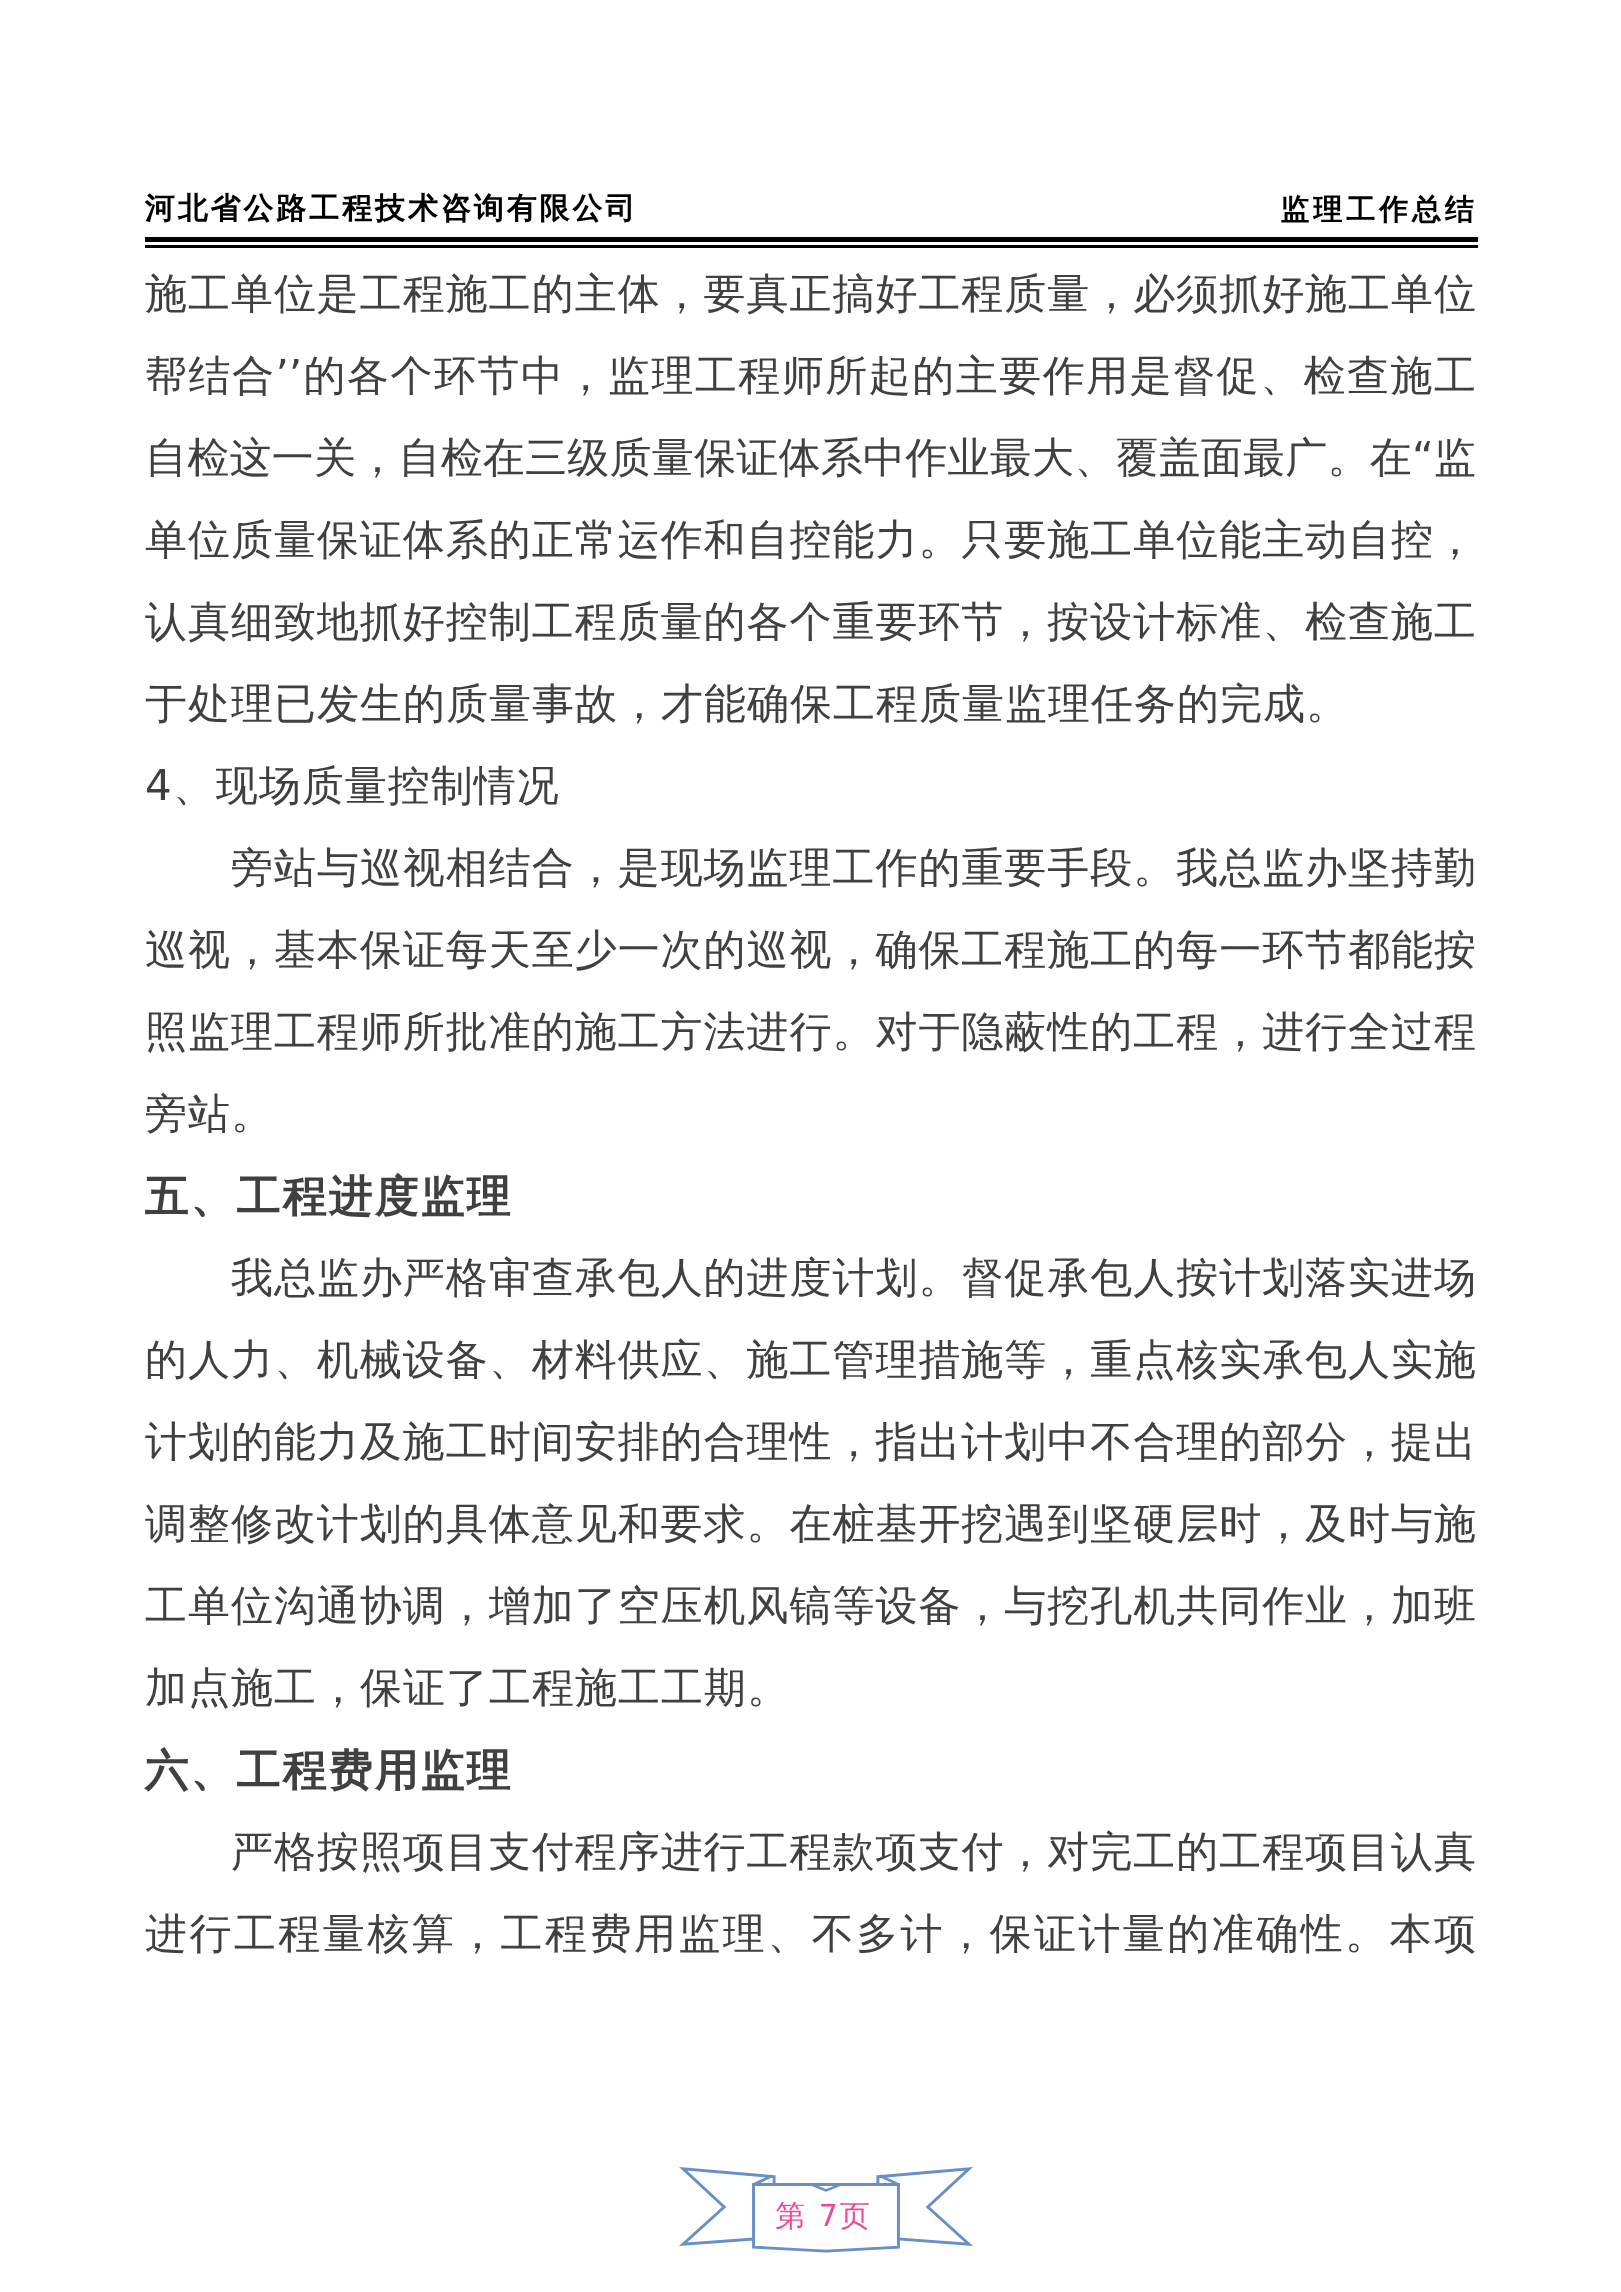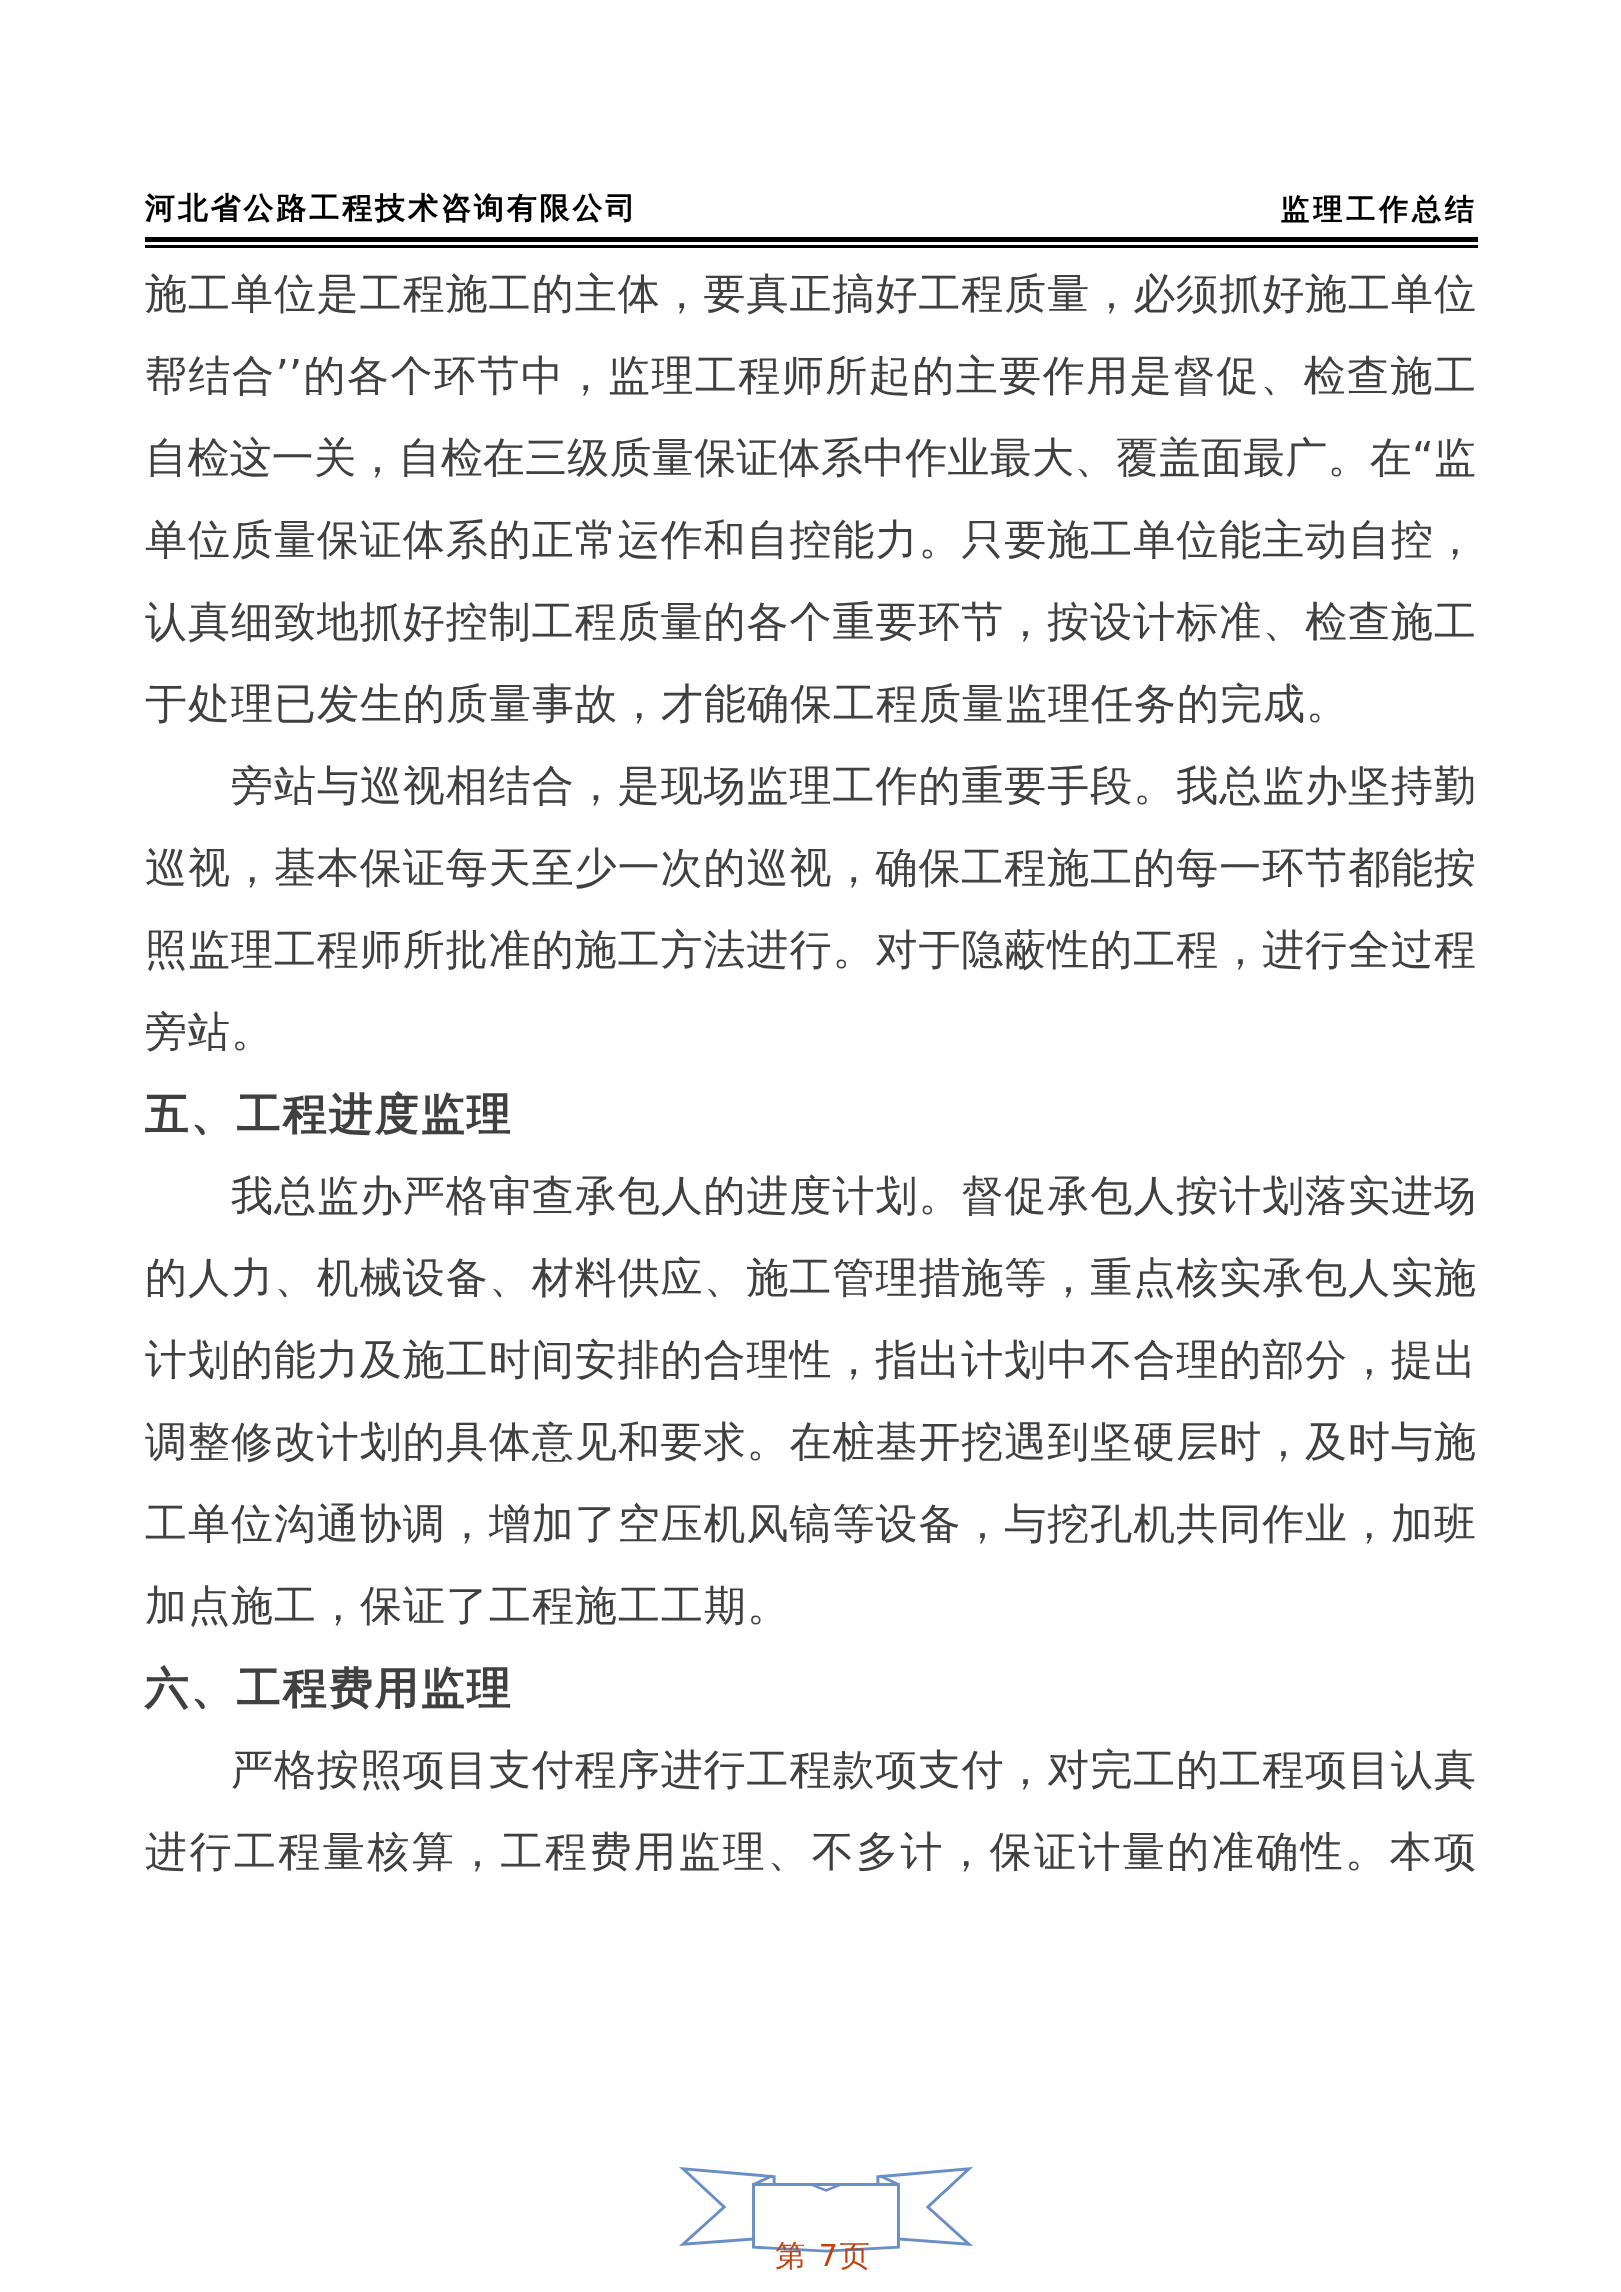--- a/index.html
+++ b/index.html
@@ -72,20 +72,21 @@
   <div class="hdr-rule r1" style="background: rgb(0, 0, 0);"></div>
   <div class="hdr-rule r2" style="background: rgb(0, 0, 0);"></div>
 
   <div id="body-lines">
       <div class="bline fill">施工单位是工程施工的主体，要真正搞好工程质量，必须抓好施工单位</div>
       <div class="bline fill">帮结合’’的各个环节中，监理工程师所起的主要作用是督促、检查施工</div>
       <div class="bline fill">自检这一关，自检在三级质量保证体系中作业最大、覆盖面最广。在“监</div>
       <div class="bline fill">单位质量保证体系的正常运作和自控能力。只要施工单位能主动自控，</div>
       <div class="bline fill">认真细致地抓好控制工程质量的各个重要环节，按设计标准、检查施工</div>
       <div class="bline">于处理已发生的质量事故，才能确保工程质量监理任务的完成。</div>
+      <div class="bline head">4、现场质量控制情况</div>
       <div class="bline fill indent">旁站与巡视相结合，是现场监理工作的重要手段。我总监办坚持勤</div>
       <div class="bline fill">巡视，基本保证每天至少一次的巡视，确保工程施工的每一环节都能按</div>
       <div class="bline fill">照监理工程师所批准的施工方法进行。对于隐蔽性的工程，进行全过程</div>
       <div class="bline">旁站。</div>
       <div class="bline headbold">五、工程进度监理</div>
       <div class="bline fill indent">我总监办严格审查承包人的进度计划。督促承包人按计划落实进场</div>
       <div class="bline fill">的人力、机械设备、材料供应、施工管理措施等，重点核实承包人实施</div>
       <div class="bline fill">计划的能力及施工时间安排的合理性，指出计划中不合理的部分，提出</div>
       <div class="bline fill">调整修改计划的具体意见和要求。在桩基开挖遇到坚硬层时，及时与施</div>
       <div class="bline fill">工单位沟通协调，增加了空压机风镐等设备，与挖孔机共同作业，加班</div>
@@ -101,17 +102,17 @@
       <path class="ribbon-stroke" d="M100,15 L7,7 L49,46 L7,84 L100,77 Z" fill="#ffffff" stroke="#6a8fc7" stroke-width="3" stroke-linejoin="miter"></path>
 
       <path class="ribbon-stroke" d="M206,15 L299,7 L257,46 L299,84 L206,77 Z" fill="#ffffff" stroke="#6a8fc7" stroke-width="3" stroke-linejoin="miter"></path>
 
       <path class="ribbon-stroke" d="M79,23 L227,23 L227,87 L153,91 L79,87 Z" fill="#ffffff" stroke="#6a8fc7" stroke-width="3" stroke-linejoin="miter"></path>
 
       <path class="ribbon-stroke" d="M79,23 L98,14" fill="none" stroke="#6a8fc7" stroke-width="3"></path>
       <path class="ribbon-stroke" d="M227,23 L208,14" fill="none" stroke="#6a8fc7" stroke-width="3"></path>
       <path class="ribbon-stroke" d="M138,23 L153,29 L168,23" fill="none" stroke="#6a8fc7" stroke-width="2.5"></path>
     </svg>
-    <div id="ribbon-label" style="color: #c2410c; margin-top: 40px;">第 7页</div>
+    <div id="ribbon-label" style="color: #ec4899;">第 7页</div>
   </div>
 
 </div>
 
 
 </body></html>

